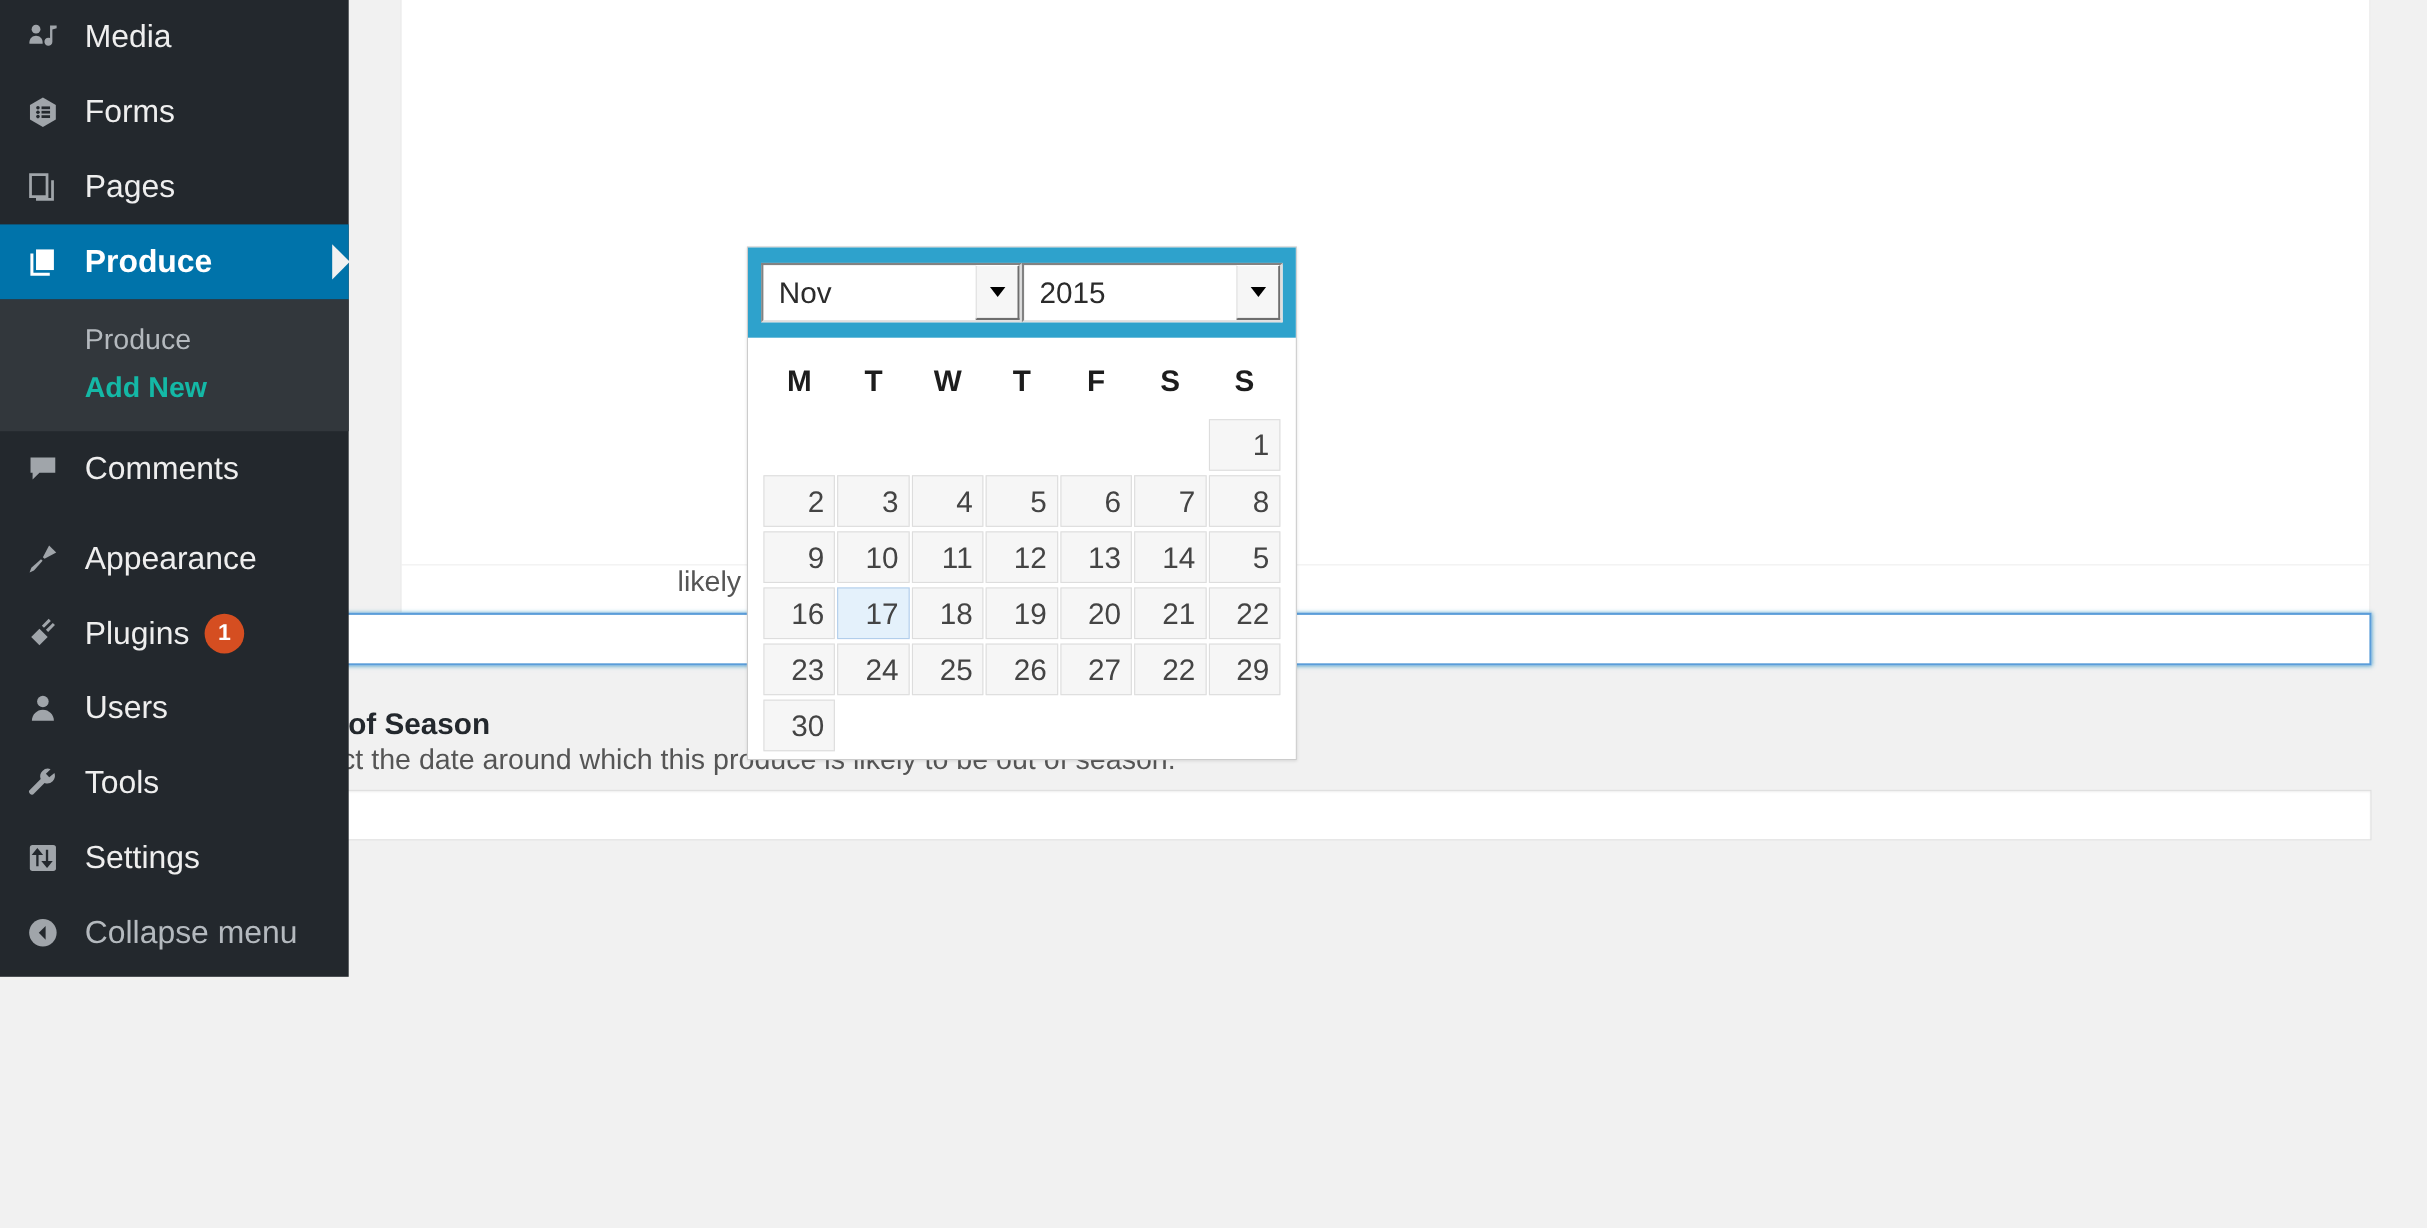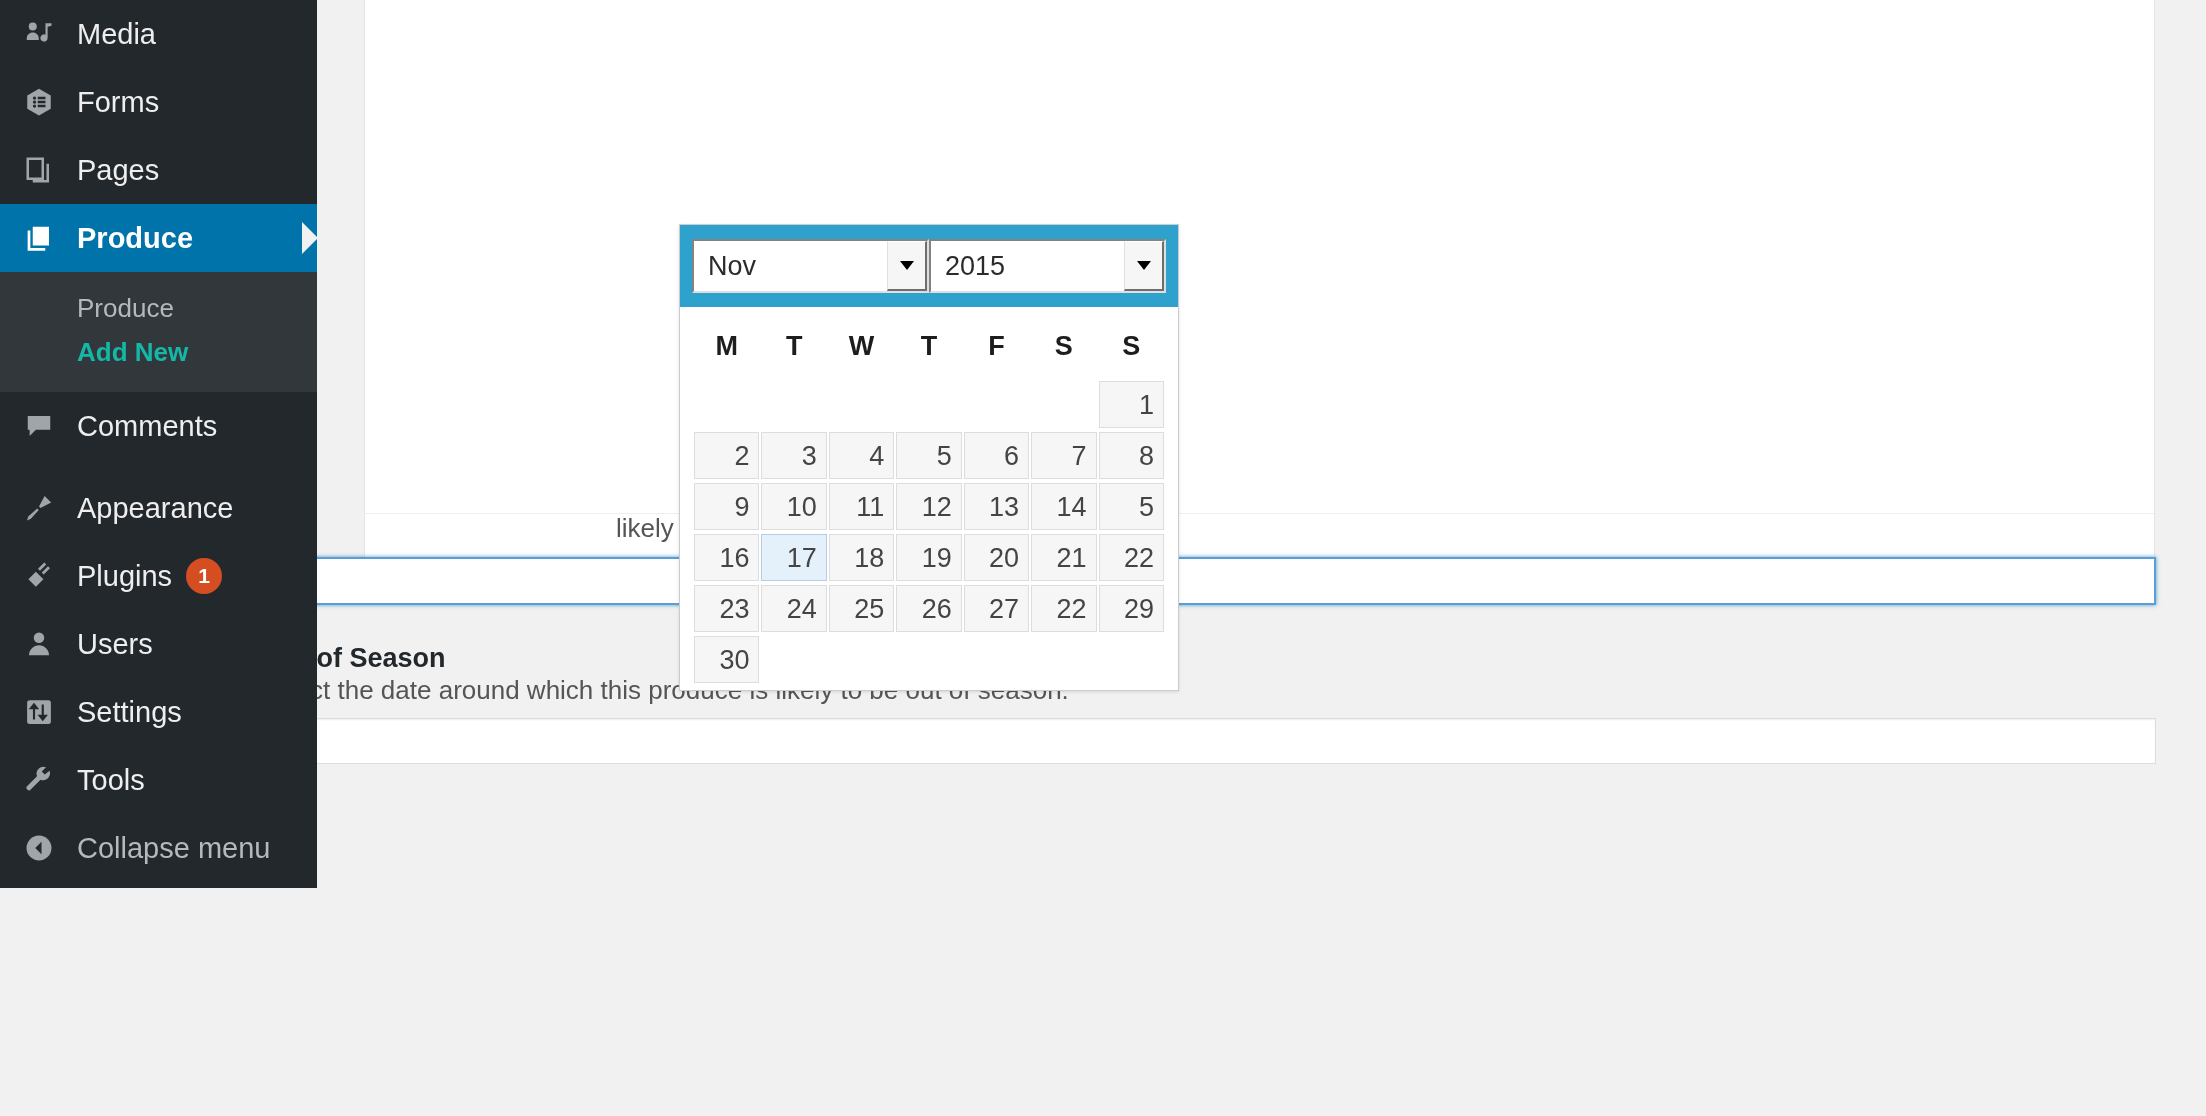--- a/index.html
+++ b/index.html
@@ -383,34 +383,34 @@
         <circle cx="12" cy="7" r="4.2"></circle>
           <path d="M4 21c0-4.4 3.6-8 8-8s8 3.6 8 8z"></path>
       </svg>
     </span>
     <span class="mi-label">Users</span>
   </div>
 
   <div class="menu-item">
     <span class="mi-icon">
       <svg width="30" height="30" viewBox="0 0 24 24" fill="currentColor">
+        <path d="M20.4 4.6a5.6 5.6 0 01-7.2 7.2L5.6 19.4a2 2 0 11-2.8-2.8l7.6-7.6a5.6 5.6 0 017.2-7.2l-3.4 3.4 2.4 2.4z"></path>
+      </svg>
+    </span>
+    <span class="mi-label">Tools</span>
+  </div>
+
+  <div class="menu-item">
+    <span class="mi-icon">
+      <svg width="30" height="30" viewBox="0 0 24 24" fill="currentColor">
         <rect x="2.5" y="2.5" width="19" height="19" rx="2"></rect>
         <path d="M8 6v12M8 6l-2.4 3h4.8zM15 18V6M15 18l2.4-3h-4.8z" stroke="#23282d" stroke-width="1.7" fill="#23282d"></path>
       </svg>
     </span>
     <span class="mi-label">Settings</span>
-  </div>
-
-  <div class="menu-item">
-    <span class="mi-icon">
-      <svg width="30" height="30" viewBox="0 0 24 24" fill="currentColor">
-        <path d="M20.4 4.6a5.6 5.6 0 01-7.2 7.2L5.6 19.4a2 2 0 11-2.8-2.8l7.6-7.6a5.6 5.6 0 017.2-7.2l-3.4 3.4 2.4 2.4z"></path>
-      </svg>
-    </span>
-    <span class="mi-label">Tools</span>
   </div>
 
 
   <div class="menu-item collapse-item">
     <span class="mi-icon">
       <svg width="30" height="30" viewBox="0 0 24 24" fill="currentColor">
         <circle cx="12" cy="12" r="10"></circle>
           <path d="M14 7l-5 5 5 5z" fill="#23282d"></path>
       </svg>
     </span>

